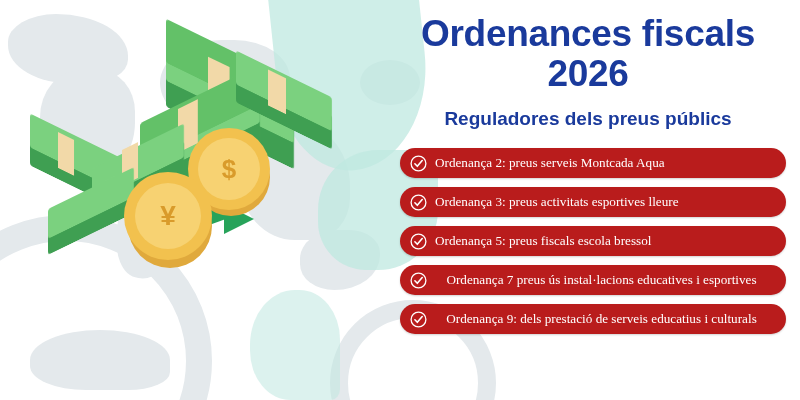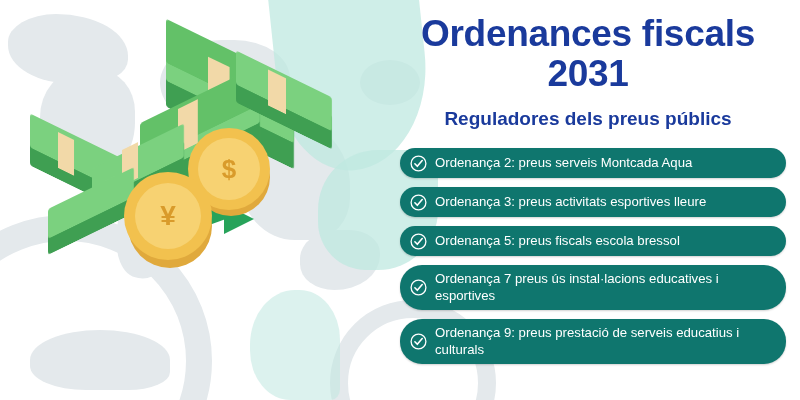--- a/index.html
+++ b/index.html
@@ -151,45 +151,47 @@
 
   .list {
     position: absolute;
     left: 12px;
     top: 148px;
     width: 386px;
   }
   .pill {
     position: relative;
     margin: 0 0 9px 0;
-    background: #0f766e;
+    background: #b91c1c;
     border-radius: 20px;
     min-height: 30px;
     display: flex;
     align-items: center;
     padding: 5px 14px 5px 10px;
     box-sizing: border-box;
     color: #ffffff;
     box-shadow: 0 1px 2px rgba(0,0,0,.18);
+    font-family: Liberation Serif, serif;
   }
   .pill.tall { border-radius: 22px; }
   .check {
     flex: 0 0 auto;
     width: 17px;
     height: 17px;
     margin-right: 8px;
     display: flex;
     align-items: center;
     justify-content: center;
   }
   .check svg { display: block; }
   .pill-text {
     flex: 1 1 auto;
     font-size: 13.2px;
     line-height: 1.32;
+    text-align: center;
     padding-right: 4px;
   }
   .pill-text.one-line { text-align: left; }
 </style>
 </head>
 <body>
 
 <div class="poster">
 
   <div class="bg-layer">
@@ -259,21 +261,21 @@
       <div class="coin-edge" style="left:4px; top:12px; width:84px; height:84px;"></div>
       <div class="coin" style="left:0; top:0; width:88px; height:88px;"></div>
       <div class="coin-face" style="left:11px; top:11px; width:66px; height:66px; font-size:28px;">¥</div>
     </div>
   </div>
 
   <div class="content">
 
     <div class="title">
       <div>Ordenances fiscals</div>
-      <div>2031</div>
+      <div>2026</div>
     </div>
 
     <div class="subtitle">Reguladores dels preus públics</div>
 
     <div class="list">
 
       <div class="pill">
         <span class="check">
           <svg width="17" height="17" viewBox="0 0 17 17" aria-hidden="true">
             <circle cx="8.5" cy="8.5" r="7.4" fill="none" stroke="#ffffff" stroke-width="1.3"></circle>
@@ -313,18 +315,18 @@
         <span class="pill-text">Ordenança 7 preus ús instal·lacions educatives i esportives</span>
       </div>
 
       <div class="pill tall">
         <span class="check">
           <svg width="17" height="17" viewBox="0 0 17 17" aria-hidden="true">
             <circle cx="8.5" cy="8.5" r="7.4" fill="none" stroke="#ffffff" stroke-width="1.3"></circle>
             <path d="M4.9 8.8 L7.3 11.3 L12.2 5.6" fill="none" stroke="#ffffff" stroke-width="1.6" stroke-linecap="round" stroke-linejoin="round"></path>
           </svg>
         </span>
-        <span class="pill-text">Ordenança 9: preus prestació de serveis educatius i culturals</span>
+        <span class="pill-text">Ordenança 9: dels prestació de serveis educatius i culturals</span>
       </div>
 
     </div>
   </div>
 </div>
 
 </body></html>

